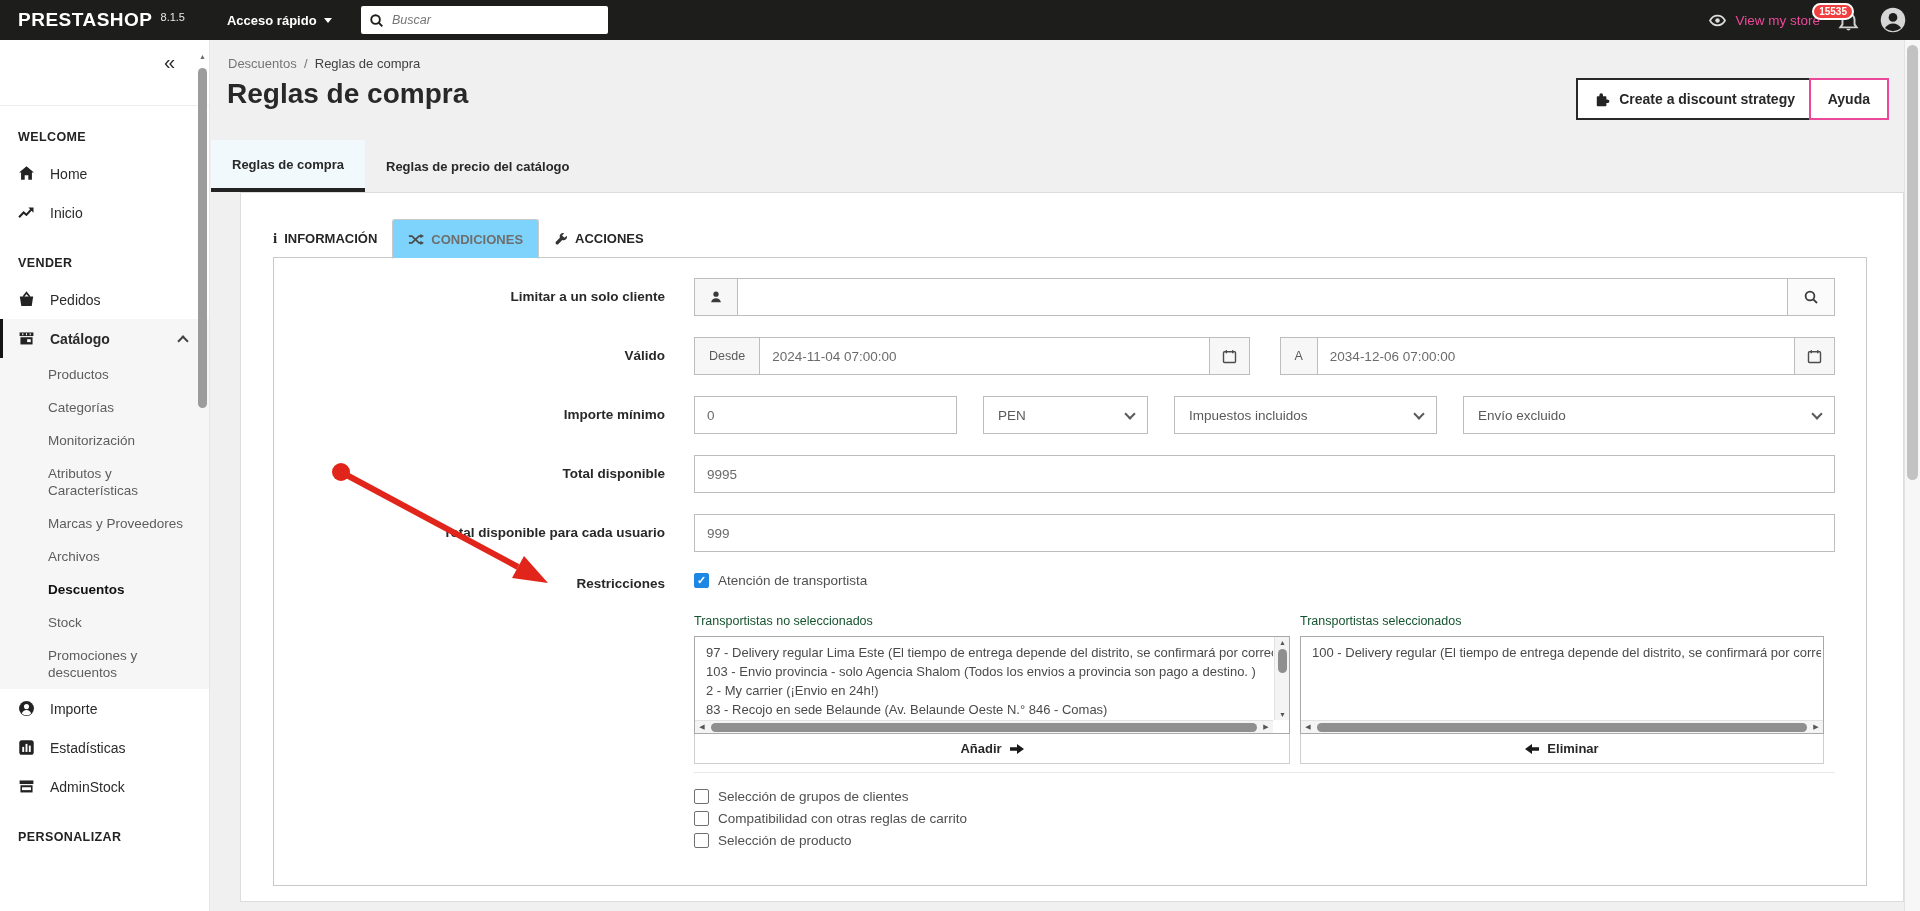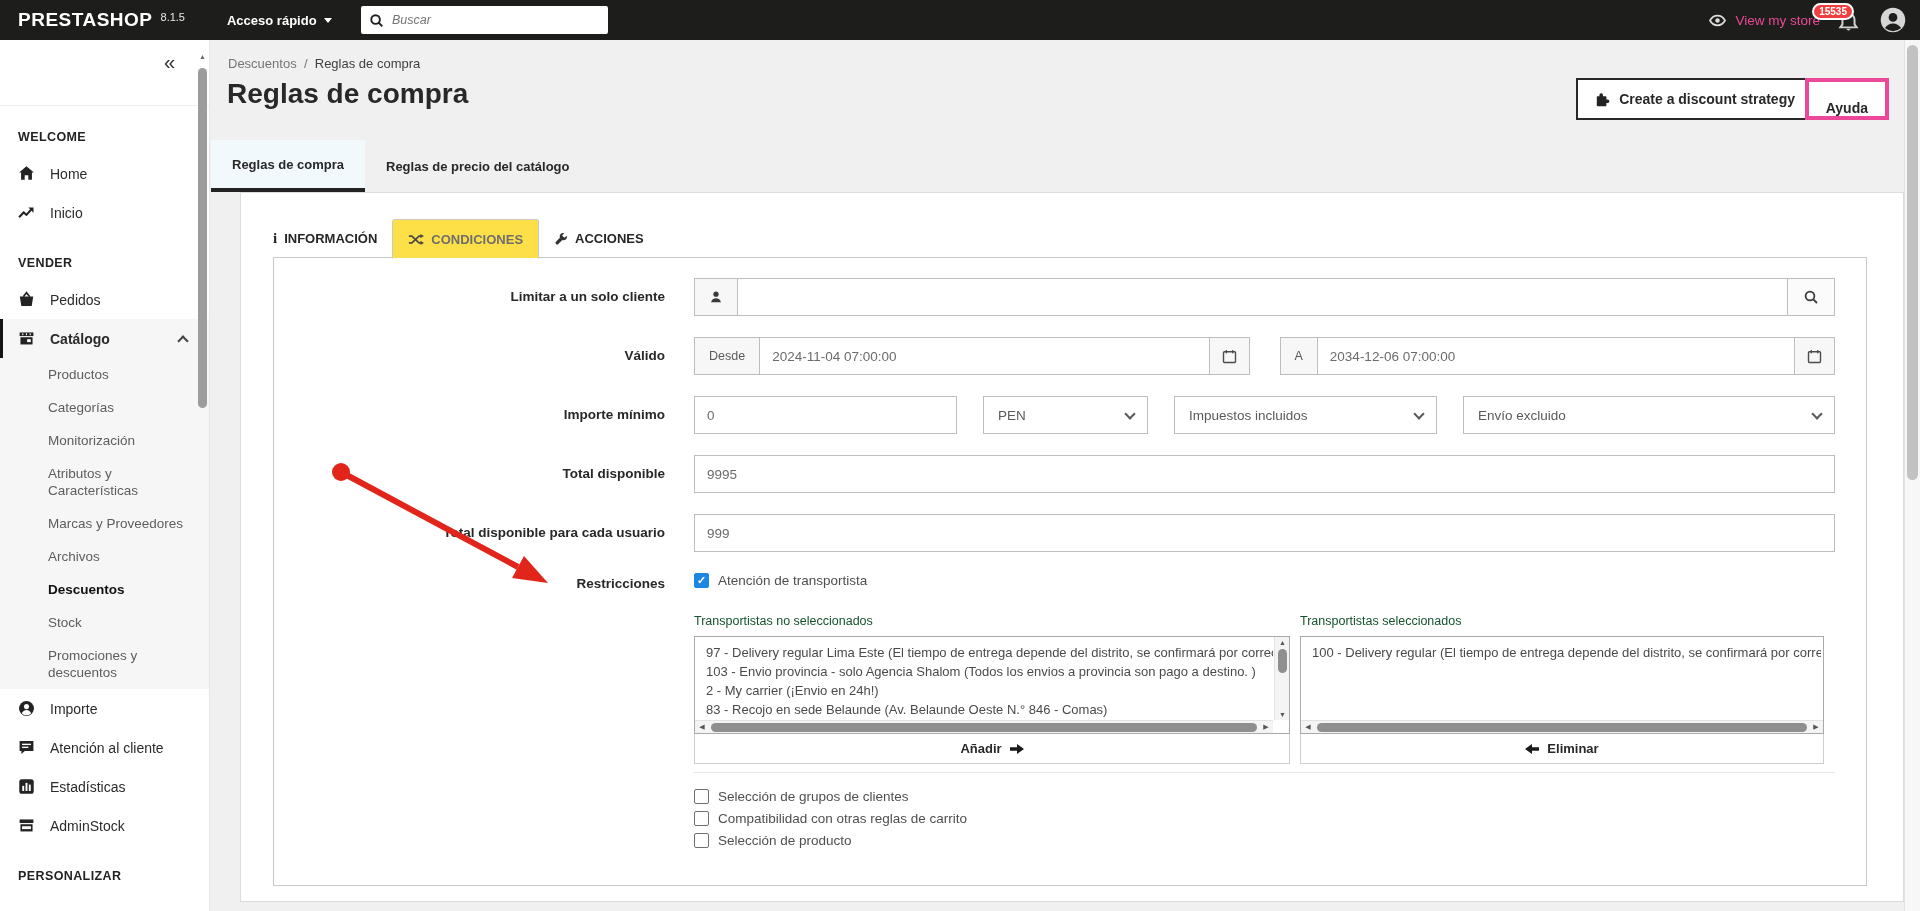--- a/index.html
+++ b/index.html
@@ -38,30 +38,30 @@
   .submenu-item.active { color:#101010; font-weight:700; }
   .side-scroll-up { position:absolute; top:13px; right:3px; font-size:7px; color:#6a6a6a; }
   .side-scroll-thumb { position:absolute; top:28px; right:2px; width:9px; height:340px; background:#9c9c9c; border-radius:5px; cursor:pointer; }
   
   .main { position:relative; flex:1; height:871px; background:#f0f0f0; overflow:hidden; }
   .breadcrumb { position:absolute; top:16px; left:18px; font-size:13px; color:#757575; }
   .breadcrumb .bc-current { color:#404040; }
   .page-title { position:absolute; top:38px; left:17px; font-size:28px; font-weight:600; color:#282828; }
   .btn-create { position:absolute; top:38px; right:107px; height:42px; background:#fff; border:2px solid #282828;
     font-weight:700; font-size:14px; color:#282828; display:flex; align-items:center; gap:9px; padding:0 16px; cursor:pointer; }
-  .btn-help { position:absolute; top:38px; right:31px; height:42px; background:#fff; border:4px solid #ec4899;
-    font-weight:700; font-size:14px; color:#282828; display:flex; align-items:flex-end; padding:0 17px; cursor:pointer; }
+  .btn-help { position:absolute; top:38px; right:31px; height:42px; background:#fff; border:2px solid #ec4899;
+    font-weight:700; font-size:14px; color:#282828; display:flex; align-items:center; padding:0 17px; cursor:pointer; }
   .page-tabs { position:absolute; top:100px; left:1px; display:flex; height:52px; }
   .page-tab { padding:0 21px; font-size:13px; font-weight:600; color:#282828; display:flex; align-items:center; cursor:pointer; }
   .page-tab.active { background:#f2f9fc; border-bottom:4px solid #232323; }
   .card { position:absolute; top:152px; left:30px; right:16px; bottom:9px; background:#fff; border:1px solid #dcdcdc; }
   
   .form-tabs { display:flex; margin:26px 0 0 17px; position:relative; z-index:2; }
   .form-tab { display:flex; align-items:center; gap:7px; padding:11px 15px; font-size:13px; font-weight:600; color:#262626; cursor:pointer; }
-  .form-tab.active { background:#fde047; border:1px solid #c9c9c9; border-bottom:1px solid #fff; border-radius:3px 3px 0 0;
+  .form-tab.active { background:#7dd3fc; border:1px solid #c9c9c9; border-bottom:1px solid #fff; border-radius:3px 3px 0 0;
     margin-bottom:-1px; color:#6e6e6e; }
   .panel { margin:-1px 36px 0 32px; border:1px solid #c9c9c9; padding:20px 31px 26px 0; min-height:629px; background:#fff; }
   .frow { display:flex; margin-bottom:21px; }
   .frow.center { align-items:center; }
   .flabel { width:420px; padding-right:29px; text-align:right; font-weight:700; font-size:13.5px; color:#282828;
     flex-shrink:0; line-height:38px; }
   .flabel.toppad { line-height:18px; padding-top:2px; }
   .fcontrols { flex:1; min-width:0; }
   .igroup { display:flex; height:38px; border:1px solid #bdbdbd; background:#fff; align-items:stretch; }
   .iprefix { background:#f7f7f7; border-right:1px solid #bdbdbd; display:flex; align-items:center; justify-content:center;
@@ -215,30 +215,20 @@
     </div>
     <div class="menu-item">
       <span class="mi-icon">
         <svg width="17" height="17" viewBox="0 0 16 16">
             <circle cx="8" cy="8" r="7" fill="#232323"></circle>
             <circle cx="8" cy="6.2" r="2.4" fill="#fff"></circle>
             <path d="M3.6 12.6c.7-2.2 2.4-3.3 4.4-3.3s3.7 1.1 4.4 3.3a7 7 0 0 1-8.8 0z" fill="#fff"></path>
           </svg>
       </span>
       <span>Importe</span>
-    </div>
-    <div class="menu-item">
-      <span class="mi-icon">
-        <svg width="17" height="17" viewBox="0 0 16 16">
-            <path d="M1.5 1.8h13v9.4H6.4l-3.2 3v-3H1.5z" fill="#232323"></path>
-            <rect x="3.8" y="4.4" width="8.4" height="1.3" fill="#fff"></rect>
-            <rect x="3.8" y="7.2" width="6" height="1.3" fill="#fff"></rect>
-          </svg>
-      </span>
-      <span>Atención al cliente</span>
     </div>
     <div class="menu-item">
       <span class="mi-icon">
         <svg width="17" height="17" viewBox="0 0 16 16">
             <rect x="1.2" y="1.2" width="13.6" height="13.6" rx="2.4" fill="#232323"></rect>
             <rect x="4" y="7.4" width="1.8" height="4.8" fill="#fff"></rect>
             <rect x="7.1" y="4.6" width="1.8" height="7.6" fill="#fff"></rect>
             <rect x="10.2" y="6.2" width="1.8" height="6" fill="#fff"></rect>
           </svg>
       </span>

